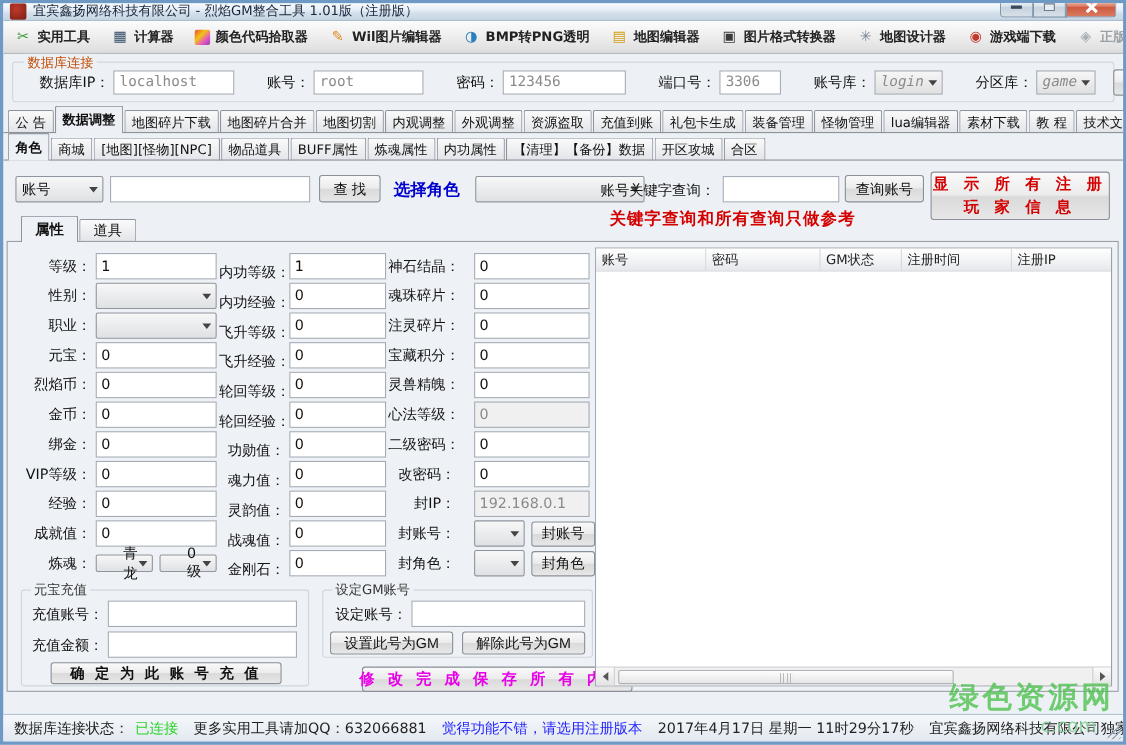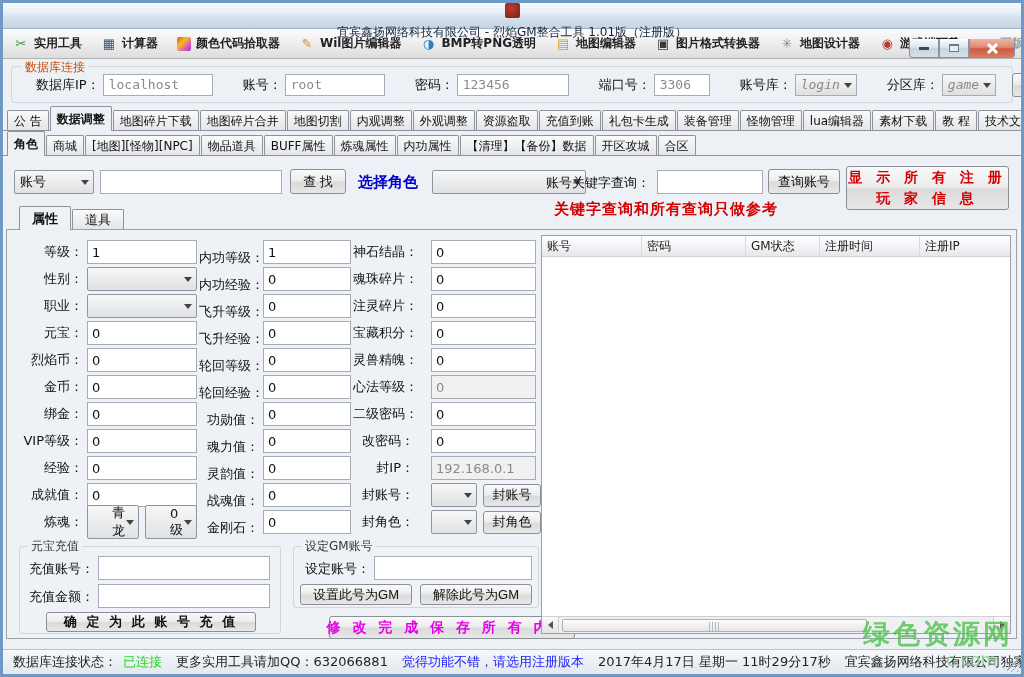--- a/index.html
+++ b/index.html
@@ -1,20 +1,20 @@
 <!DOCTYPE html>
 <html><head>
 <meta charset="utf-8">
 <style>
 *{box-sizing:border-box;margin:0;padding:0;}
 html,body{width:1024px;height:677px;}
 body{font-family:"DejaVu Sans","Liberation Sans",sans-serif;font-size:12px;position:relative;background:#fff;overflow:hidden;}
 .window{position:absolute;inset:0;border:3px solid #6d99c4;box-shadow:inset 0 0 0 1px rgba(255,255,255,.4),0 0 0 1px #38618c;background:#edf1f5;overflow:hidden;}
 
-.titlebar{height:26px;background:linear-gradient(#f7fafd,#e6eef6 40%,#d3dfeb 60%,#c7d5e3);display:flex;align-items:center;padding:0 6px;gap:6px;border-bottom:1px solid #9cb1c7;flex-direction:column;}
+.titlebar{height:16px;background:linear-gradient(#f7fafd,#e6eef6 40%,#d3dfeb 60%,#c7d5e3);display:flex;align-items:center;padding:0 6px;gap:6px;border-bottom:1px solid #9cb1c7;}
 .app-icon{width:15px;height:15px;border-radius:2px;background:radial-gradient(circle at 40% 35%,#c0392b,#7a1f14);flex:0 0 auto;}
 .title-text{font-size:12px;color:#16253a;white-space:nowrap;}
 .win-controls{margin-left:auto;display:flex;margin-top:-8px;}
 .wbtn{width:30px;height:19px;border:1px solid #8096ab;border-top:none;display:flex;align-items:center;justify-content:center;background:linear-gradient(#fdfdfd,#dde5ed 45%,#c6d2dd 55%,#d8e1e9);position:relative;}
 .wbtn.min{border-radius:0 0 0 4px;}
 .wbtn.close{width:46px;border-radius:0 0 4px 0;background:linear-gradient(#f0b4a6,#e18a71 45%,#ce5a40 55%,#d87c60);}
 .g-min{width:10px;height:3px;background:#3a4a5c;}
 .g-max{width:10px;height:8px;border:1px solid #6c7a89;border-top:2px solid #6c7a89;background:#e8edf2;}
 .g-x{width:11px;height:11px;position:relative;}
 .g-x::before,.g-x::after{content:"";position:absolute;left:4px;top:-1px;width:3px;height:13px;background:#fff;border-radius:1px;}
@@ -69,21 +69,21 @@
 .page{position:absolute;left:3px;top:73px;width:1011px;height:410px;border:1px solid #9aa0a8;background:#eef2f6;}
 
 .f-row{position:absolute;left:0;height:24px;display:flex;align-items:center;width:534px;padding-left:8px;font-size:13px;color:#111;}
 .l1{width:72px;text-align:right;padding-right:4px;white-space:nowrap;}
 .i1{width:110px;height:24px;}
 .l2{width:64px;margin-left:2px;text-align:right;padding-right:4px;white-space:nowrap;margin-top:12px;}
 .i2{width:88px;height:24px;}
 .l3{width:78px;margin-left:2px;text-align:right;padding-right:17px;white-space:nowrap;}
 .i3{width:105px;height:24px;}
 .dual{width:110px;display:flex;gap:6px;}
-.dual .select{width:52px;height:34px;padding-left:24px;}
+.dual .select{width:52px;height:16px;padding-left:24px;}
 .sel-s{width:46px;height:24px;}
 .ban-btn{width:58px;height:23px;margin-left:6px;}
 
 .group{position:absolute;border:1px solid #cfd6dc;border-radius:3px;}
 .g-legend{position:absolute;top:-9px;left:8px;background:#eef2f6;padding:0 3px;font-size:12px;color:#333;}
 .g-lbl{position:absolute;font-size:13px;color:#111;text-align:right;white-space:nowrap;}
 .save-btn{font-size:14px;font-weight:bold;color:#e800e8;letter-spacing:4px;margin-left:36px;}
 .confirm-btn{font-weight:bold;letter-spacing:3px;}
 
 .table{position:absolute;left:534px;top:5px;width:470px;height:399px;border:1px solid #9aa0a8;background:#fff;display:flex;flex-direction:column;}

